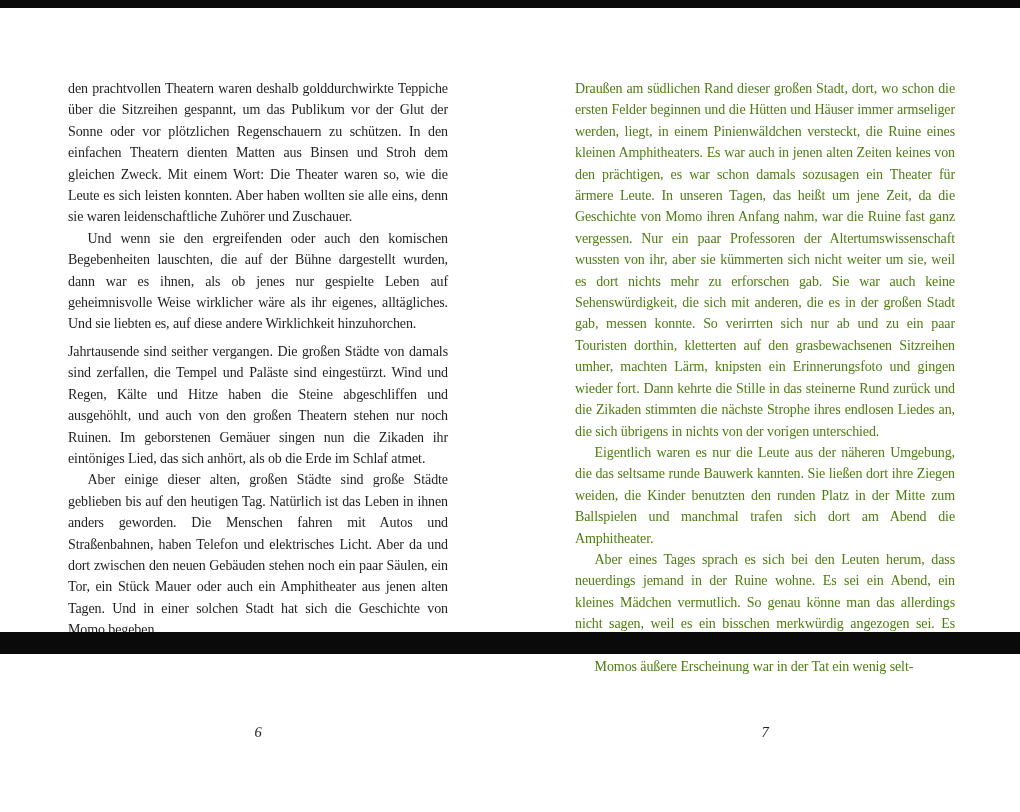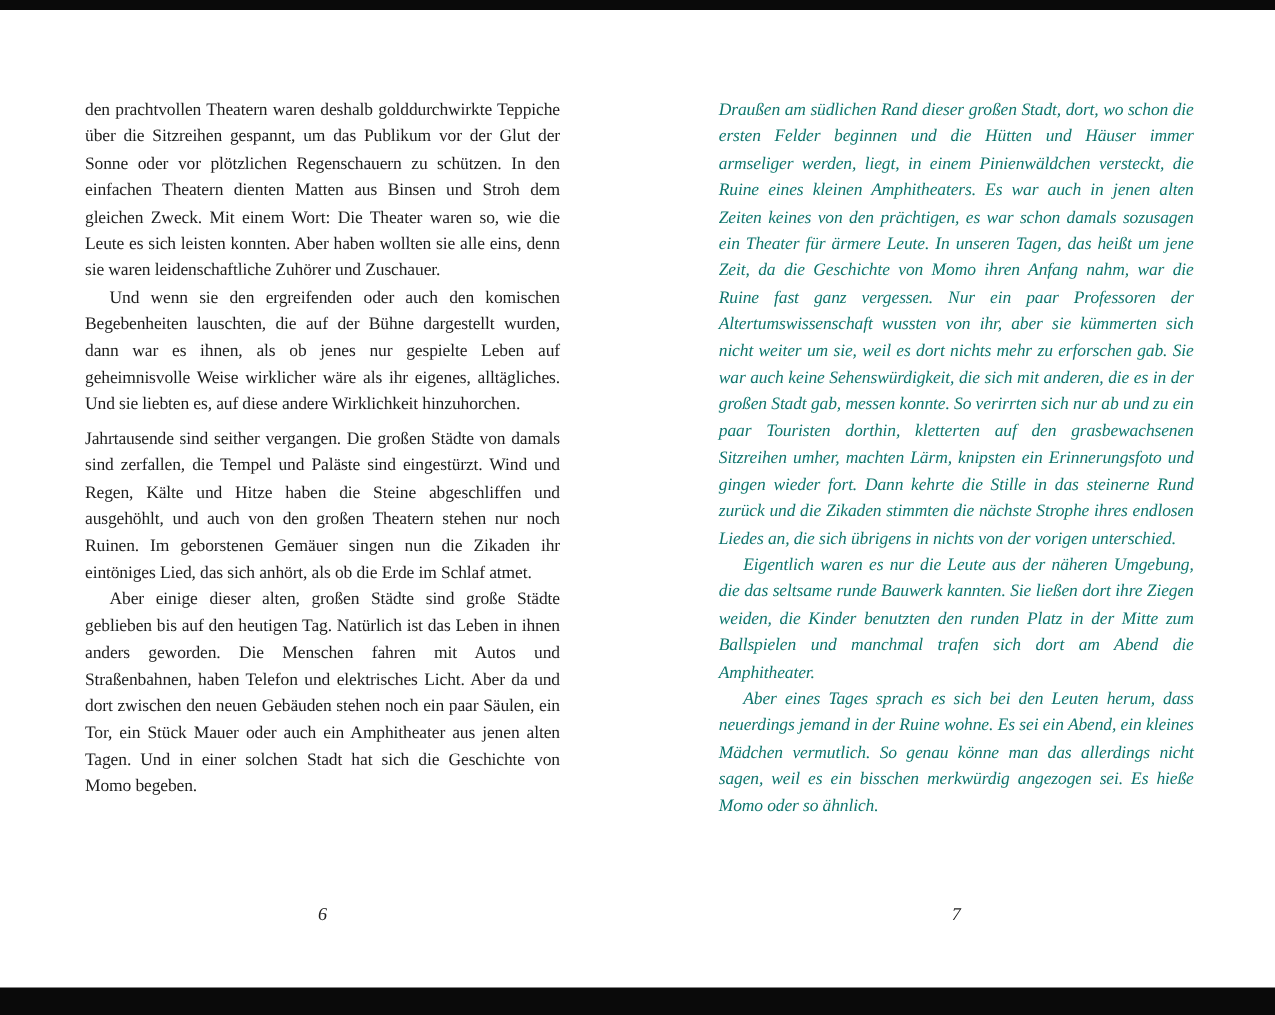--- a/index.html
+++ b/index.html
@@ -3,21 +3,21 @@
 <meta charset="utf-8">
 <style>
   html, body { margin: 0; padding: 0; }
   body {
     width: 1020px;
     height: 812px;
     background: #ffffff;
     overflow: hidden;
     font-family: "Liberation Serif", "DejaVu Serif", serif;
   }
-  .screen { position: relative; width: 1020px; height: 812px; background: #ffffff; }
+  .screen { position: relative; width: 1020px; height: 654px; background: #ffffff; }
   .letterbox { position: absolute; left: 0; width: 100%; background: #0a0a0a; }
   .letterbox.top { top: 0; height: 8px; }
   .letterbox.bottom { bottom: 0; height: 22px; }
   .spread { position: absolute; top: 8px; bottom: 22px; left: 0; right: 0; display: flex; }
   .page { position: relative; width: 510px; height: 100%; }
   .text-block {
     position: absolute;
     top: 70px;
     width: 380px;
     font-size: 14px;
@@ -53,23 +53,24 @@
     <div class="page left">
       <div class="text-block" style="color: rgb(30, 30, 30);">
           <p class="paragraph">den prachtvollen Theatern waren deshalb golddurchwirkte Teppiche über die Sitzreihen gespannt, um das Publikum vor der Glut der Sonne oder vor plötzlichen Regenschauern zu schützen. In den einfachen Theatern dienten Matten aus Binsen und Stroh dem gleichen Zweck. Mit einem Wort: Die Theater waren so, wie die Leute es sich leisten konnten. Aber haben wollten sie alle eins, denn sie waren leidenschaftliche Zuhörer und Zuschauer.</p>
           <p class="paragraph indent">Und wenn sie den ergreifenden oder auch den komischen Begebenheiten lauschten, die auf der Bühne dargestellt wurden, dann war es ihnen, als ob jenes nur gespielte Leben auf geheimnisvolle Weise wirklicher wäre als ihr eigenes, alltägliches. Und sie liebten es, auf diese andere Wirklichkeit hinzuhorchen.</p>
           <p class="paragraph space-before">Jahrtausende sind seither vergangen. Die großen Städte von damals sind zerfallen, die Tempel und Paläste sind eingestürzt. Wind und Regen, Kälte und Hitze haben die Steine abgeschliffen und ausgehöhlt, und auch von den großen Theatern stehen nur noch Ruinen. Im geborstenen Gemäuer singen nun die Zikaden ihr eintöniges Lied, das sich anhört, als ob die Erde im Schlaf atmet.</p>
           <p class="paragraph indent">Aber einige dieser alten, großen Städte sind große Städte geblieben bis auf den heutigen Tag. Natürlich ist das Leben in ihnen anders geworden. Die Menschen fahren mit Autos und Straßenbahnen, haben Telefon und elektrisches Licht. Aber da und dort zwischen den neuen Gebäuden stehen noch ein paar Säulen, ein Tor, ein Stück Mauer oder auch ein Amphitheater aus jenen alten Tagen. Und in einer solchen Stadt hat sich die Geschichte von Momo begeben.</p>
         </div>
       <div class="page-number">6</div>
     </div>
     <div class="page right">
-      <div class="text-block" style="color: #0f766e; font-style: italic;">
+      <div class="text-block" style="color: #4d7c0f;">
           <p class="paragraph">Draußen am südlichen Rand dieser großen Stadt, dort, wo schon die ersten Felder beginnen und die Hütten und Häuser immer armseliger werden, liegt, in einem Pinienwäldchen versteckt, die Ruine eines kleinen Amphitheaters. Es war auch in jenen alten Zeiten keines von den prächtigen, es war schon damals sozusagen ein Theater für ärmere Leute. In unseren Tagen, das heißt um jene Zeit, da die Geschichte von Momo ihren Anfang nahm, war die Ruine fast ganz vergessen. Nur ein paar Professoren der Altertumswissenschaft wussten von ihr, aber sie kümmerten sich nicht weiter um sie, weil es dort nichts mehr zu erforschen gab. Sie war auch keine Sehenswürdigkeit, die sich mit anderen, die es in der großen Stadt gab, messen konnte. So verirrten sich nur ab und zu ein paar Touristen dorthin, kletterten auf den grasbewachsenen Sitzreihen umher, machten Lärm, knipsten ein Erinnerungsfoto und gingen wieder fort. Dann kehrte die Stille in das steinerne Rund zurück und die Zikaden stimmten die nächste Strophe ihres endlosen Liedes an, die sich übrigens in nichts von der vorigen unterschied.</p>
           <p class="paragraph indent">Eigentlich waren es nur die Leute aus der näheren Umgebung, die das seltsame runde Bauwerk kannten. Sie ließen dort ihre Ziegen weiden, die Kinder benutzten den runden Platz in der Mitte zum Ballspielen und manchmal trafen sich dort am Abend die Amphitheater.</p>
           <p class="paragraph indent">Aber eines Tages sprach es sich bei den Leuten herum, dass neuerdings jemand in der Ruine wohne. Es sei ein Abend, ein kleines Mädchen vermutlich. So genau könne man das allerdings nicht sagen, weil es ein bisschen merkwürdig angezogen sei. Es hieße Momo oder so ähnlich.</p>
+          <p class="paragraph indent">Momos äußere Erscheinung war in der Tat ein wenig selt-</p>
         </div>
       <div class="page-number">7</div>
     </div>
   </div>
 
   <div class="letterbox bottom" style="background: rgb(10, 10, 10);"></div>
 </div>
 
 </body></html>

